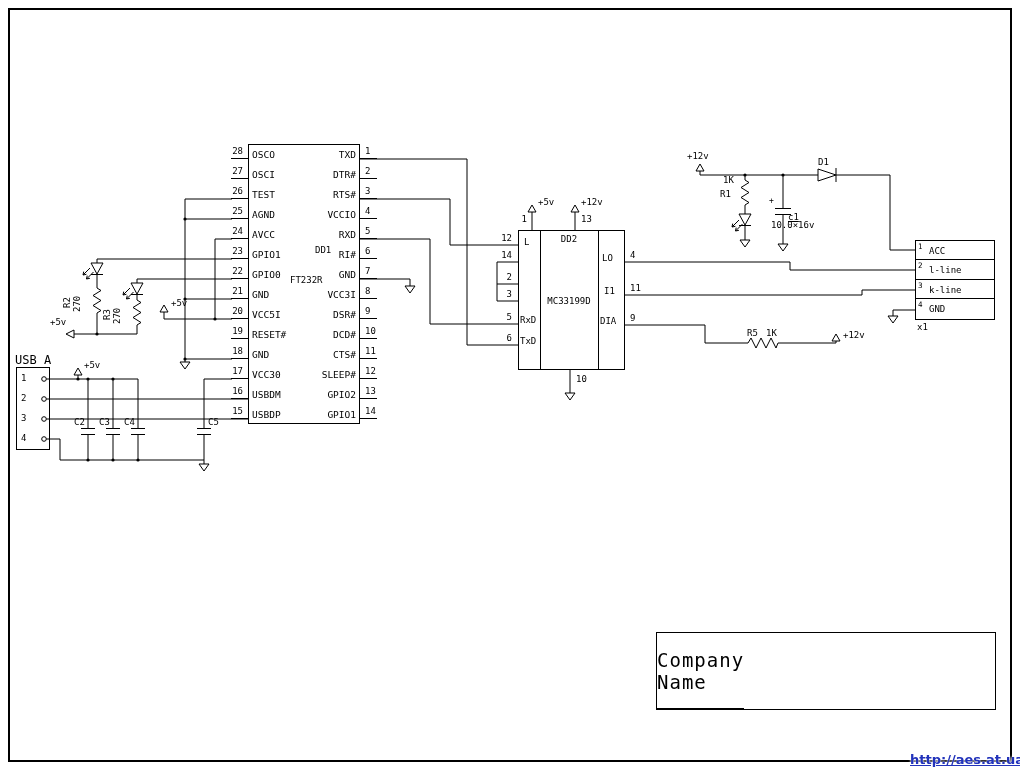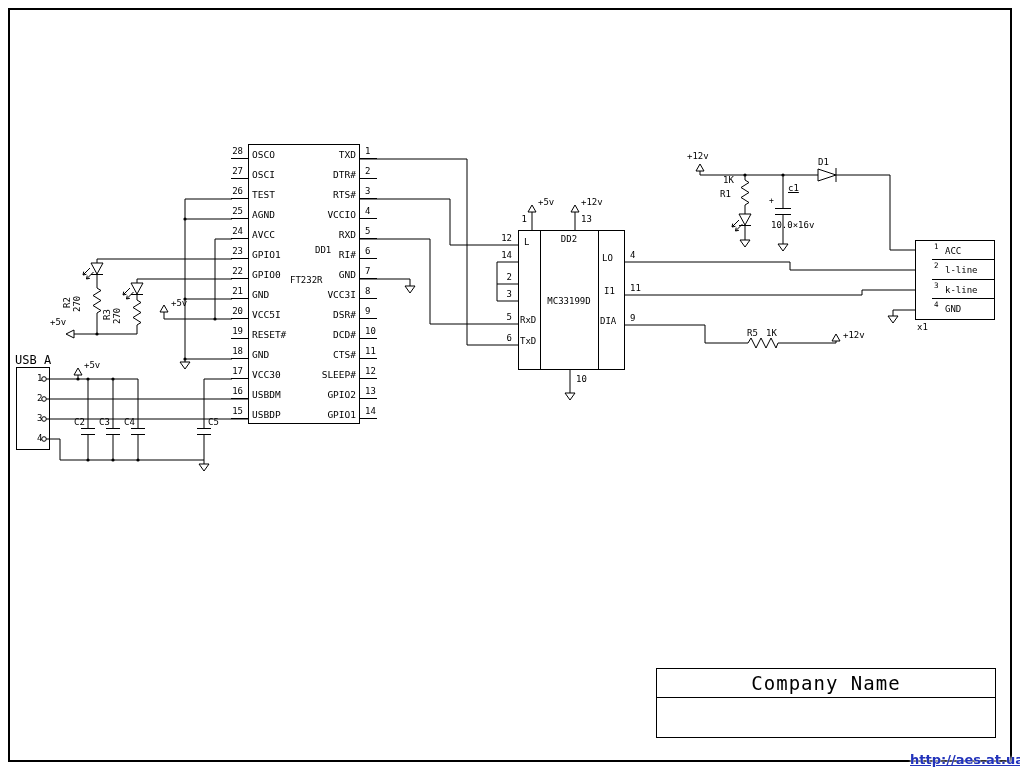--- a/index.html
+++ b/index.html
@@ -7,21 +7,21 @@
         font-family:"DejaVu Sans Mono",monospace;color:#000;}
   .border{position:absolute;left:8px;top:8px;right:8px;bottom:8px;border:2px solid #000;}
   svg.wires{position:absolute;left:0;top:0;width:1020px;height:770px;}
   svg.wires *{stroke:#000;fill:none;stroke-width:1;}
   svg.wires .dot{fill:#000;stroke:none;}
   .lbl{position:absolute;font:9px/1 "DejaVu Sans Mono",monospace;white-space:nowrap;}
   .s8{font-size:8px;}.s10{font-size:12px;}
   .ra{text-align:right;width:17px;}
   .ctr{text-align:center;white-space:nowrap;}
   .rot{transform:rotate(-90deg);transform-origin:0 100%;}
-  .chip{position:absolute;border:1.5px solid #000;box-sizing:border-box;background:transparent;padding-left:16px;}
+  .chip{position:absolute;border:1.5px solid #000;box-sizing:border-box;background:transparent;}
   .dd1{left:248px;top:144px;width:112px;height:280px;}
   .pincol{position:absolute;top:0;bottom:0;width:54px;}
   .pcl{left:0;}.pcr{right:0;}
   .prow{position:relative;height:20px;}
   .prow .pnum{position:absolute;top:1px;font-size:9px;}
   .prow.l .pnum{right:calc(100% + 6px);}
   .prow.r .pnum{left:calc(100% + 6px);}
   .prow .pname{display:block;font-size:9.5px;line-height:19px;}
   .prow.l .pname{padding-left:3px;}
   .prow.r .pname{padding-right:3px;text-align:right;}
@@ -31,22 +31,22 @@
   .dd2{left:518px;top:230px;width:107px;height:140px;}
   .vline{position:absolute;top:0;bottom:0;width:0;border-left:1px solid #000;}
   .x1{left:915px;top:240px;width:80px;height:80px;}
   .xrow{position:relative;height:19.25px;border-bottom:1px solid #000;box-sizing:border-box;}
   .xrow:nth-child(4){border-bottom:none;}
   .xnum{position:absolute;left:2px;top:1px;font-size:7.5px;}
   .xname{position:absolute;left:13px;top:5px;font-size:9px;}
   .usb{left:16px;top:367px;width:34px;height:83px;}
   .urow{position:relative;height:20px;}
   .unum{position:absolute;left:4px;top:5px;font-size:9px;}
-  .tb{position:absolute;left:656px;top:668px;width:340px;height:70px;border:1.5px solid #000;
-      box-sizing:border-box;display:flex;flex-direction:column;background:#fff;}
+  .tb{position:absolute;left:656px;top:632px;width:340px;height:78px;border:1.5px solid #000;
+      box-sizing:border-box;display:flex;flex-direction:row;background:#fff;}
   .tb-row1,.tb-row2{flex:0 0 28px;border-bottom:1.5px solid #000;display:flex;align-items:center;
       justify-content:center;font-size:19px;letter-spacing:1px;}
   .tb-row3{flex:1;display:flex;}
   .tb-designer{width:114px;border-right:1.5px solid #000;display:flex;align-items:center;
       padding-left:4px;font-size:11px;box-sizing:border-box;}
   .tb-rev{width:116px;border-right:1.5px solid #000;display:flex;flex-direction:column;box-sizing:border-box;}
   .tb-rev-top{flex:1;border-bottom:1px solid #000;display:flex;align-items:center;justify-content:center;font-size:9px;}
   .tb-rev-bot{flex:1;display:flex;align-items:center;justify-content:center;font-size:9px;}
   .tb-page{flex:1;display:flex;align-items:center;padding-left:4px;font-size:11px;}
   .wm{position:absolute;left:910px;top:752px;font:bold 13px "DejaVu Sans",sans-serif;
@@ -423,21 +423,21 @@
   <div class="lbl" style="left:208px;top:418px;">C5</div>
 
   <div class="lbl rot" style="left:72px;top:299px;">R2</div>
   <div class="lbl rot" style="left:82px;top:303px;">270</div>
   <div class="lbl rot" style="left:112px;top:311px;">R3</div>
   <div class="lbl rot" style="left:122px;top:315px;">270</div>
 
   <div class="lbl" style="left:723px;top:176px;">1K</div>
   <div class="lbl" style="left:720px;top:190px;">R1</div>
   <div class="lbl s8" style="left:769px;top:197px;">+</div>
-  <div class="lbl" style="left:788px;top:184px;text-decoration:underline;">c1</div>
+  <div class="lbl" style="left:788px;top:213px;text-decoration:underline;">c1</div>
   <div class="lbl" style="left:771px;top:221px;">10.0×16v</div>
   <div class="lbl" style="left:818px;top:158px;">D1</div>
   <div class="lbl" style="left:747px;top:329px;">R5</div>
   <div class="lbl" style="left:766px;top:329px;">1K</div>
 
   <div class="tb">
     <div class="tb-row1">Company Name</div>
   </div>
 
   <div class="wm">http://aes.at.ua</div>

